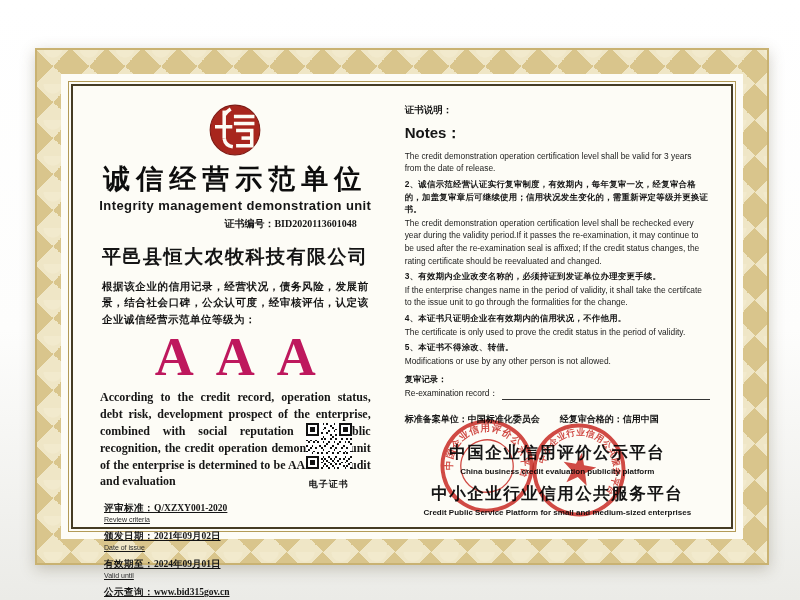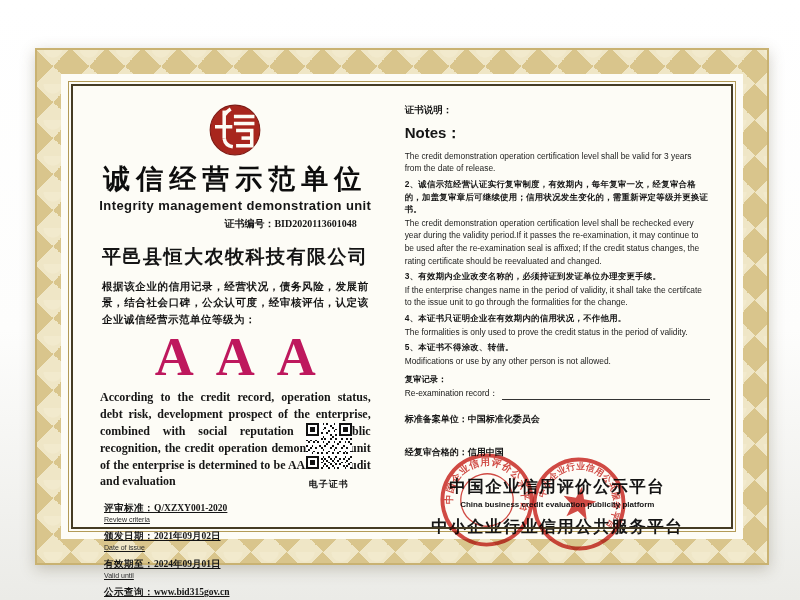--- a/index.html
+++ b/index.html
@@ -57,21 +57,21 @@
   .col-right { width:53%; padding:12px 14px 0 22px; font-size:8.4px; line-height:1.5; position:relative; }
   .notes-h-cn { font-size:9.5px; font-weight:bold; margin-bottom:5px; }
   .notes-h-en { font-size:15px; font-weight:bold; margin-bottom:5px; }
   .note-item { margin-bottom:3px; }
   .note-cn { font-weight:bold; letter-spacing:.3px; margin-bottom:1px; }
   .note-en { color:#1c1c1c; }
   .review { margin-top:5px; }
   .review-cn { font-weight:bold; margin-bottom:2px; }
   .review-en { display:flex; align-items:flex-end; }
   .review-line { flex:1; border-bottom:1px solid #333; margin-left:4px; height:10px; }
-  .filing { display:flex; gap:20px; font-size:9px; font-weight:bold; margin-top:13px; white-space:nowrap;flex-direction:column; }
+  .filing { display:flex; gap:20px; font-size:9px; font-weight:bold; margin-top:13px; white-space:nowrap; }
   .platforms { position:relative; text-align:center; margin-top:14px; }
   .plat-cn { font-size:16.5px; font-weight:bold; letter-spacing:1.5px; white-space:nowrap; }
   .plat-en { font-size:8px; font-weight:bold; margin:1px 0 3px; white-space:nowrap; }
   .seal { position:absolute; width:96px; height:96px; opacity:.82; mix-blend-mode:multiply; z-index:5; }
   .seal-left  { left:34px;  top:-22px; transform:rotate(-14deg); }
   .seal-right { left:126px; top:-18px; transform:rotate(10deg); }
 </style>
 </head>
 <body>
 
@@ -171,21 +171,21 @@
         <div class="note-item">
           <div class="note-cn">2、诚信示范经营认证实行复审制度，有效期内，每年复审一次，经复审合格的，加盖复审章后可继续使用；信用状况发生变化的，需重新评定等级并更换证书。</div>
           <div class="note-en">The credit demonstration operation certification level shall be rechecked every year during the validity period.If it passes the re-examination, it may continue to be used after the re-examination seal is affixed; If the credit status changes, the rating certificate should be reevaluated and changed.</div>
         </div>
         <div class="note-item">
           <div class="note-cn">3、有效期内企业改变名称的，必须持证到发证单位办理变更手续。</div>
           <div class="note-en">If the enterprise changes name in the period of validity, it shall take the certifcate to the issue unit to go through the formalities for the change.</div>
         </div>
         <div class="note-item">
           <div class="note-cn">4、本证书只证明企业在有效期内的信用状况，不作他用。</div>
-          <div class="note-en">The formalities is only used to prove the credit status in the period of validity.</div>
+          <div class="note-en">The certificate is only used to prove the credit status in the period of validity.</div>
         </div>
         <div class="note-item">
           <div class="note-cn">5、本证书不得涂改、转借。</div>
           <div class="note-en">Modifications or use by any other person is not allowed.</div>
         </div>
 
         <div class="review">
           <div class="review-cn">复审记录：</div>
           <div class="review-en">
             <span>Re-examination record：</span>
@@ -195,20 +195,21 @@
 
         <div class="filing">
           <span>标准备案单位：中国标准化委员会</span>
           <span>经复审合格的：信用中国</span>
         </div>
 
         <div class="platforms">
           <div class="plat-cn">中国企业信用评价公示平台</div>
           <div class="plat-en">China business credit evaluation publicity platform</div>
           <div class="plat-cn">中小企业行业信用公共服务平台</div>
+          <div class="plat-en">Credit Public Service Platform for small and medium-sized enterprises</div>
 
           <svg class="seal seal-left" viewBox="0 0 110 110">
             <defs>
                 <path id="arcL" d="M55 55 m-40 0 a40 40 0 1 1 80 0 a40 40 0 1 1 -80 0" fill="none"></path>
               </defs>
             <circle cx="55" cy="55" r="51" fill="none" stroke="#c8231d" stroke-width="4.5"></circle>
             <circle cx="55" cy="55" r="30" fill="none" stroke="#c8231d" stroke-width="1.5"></circle>
             <text font-size="11" fill="#c8231d" font-weight="bold" letter-spacing="1">
               <textPath href="#arcL" startOffset="2%">中国企业信用评价公示平台</textPath>
             </text>

